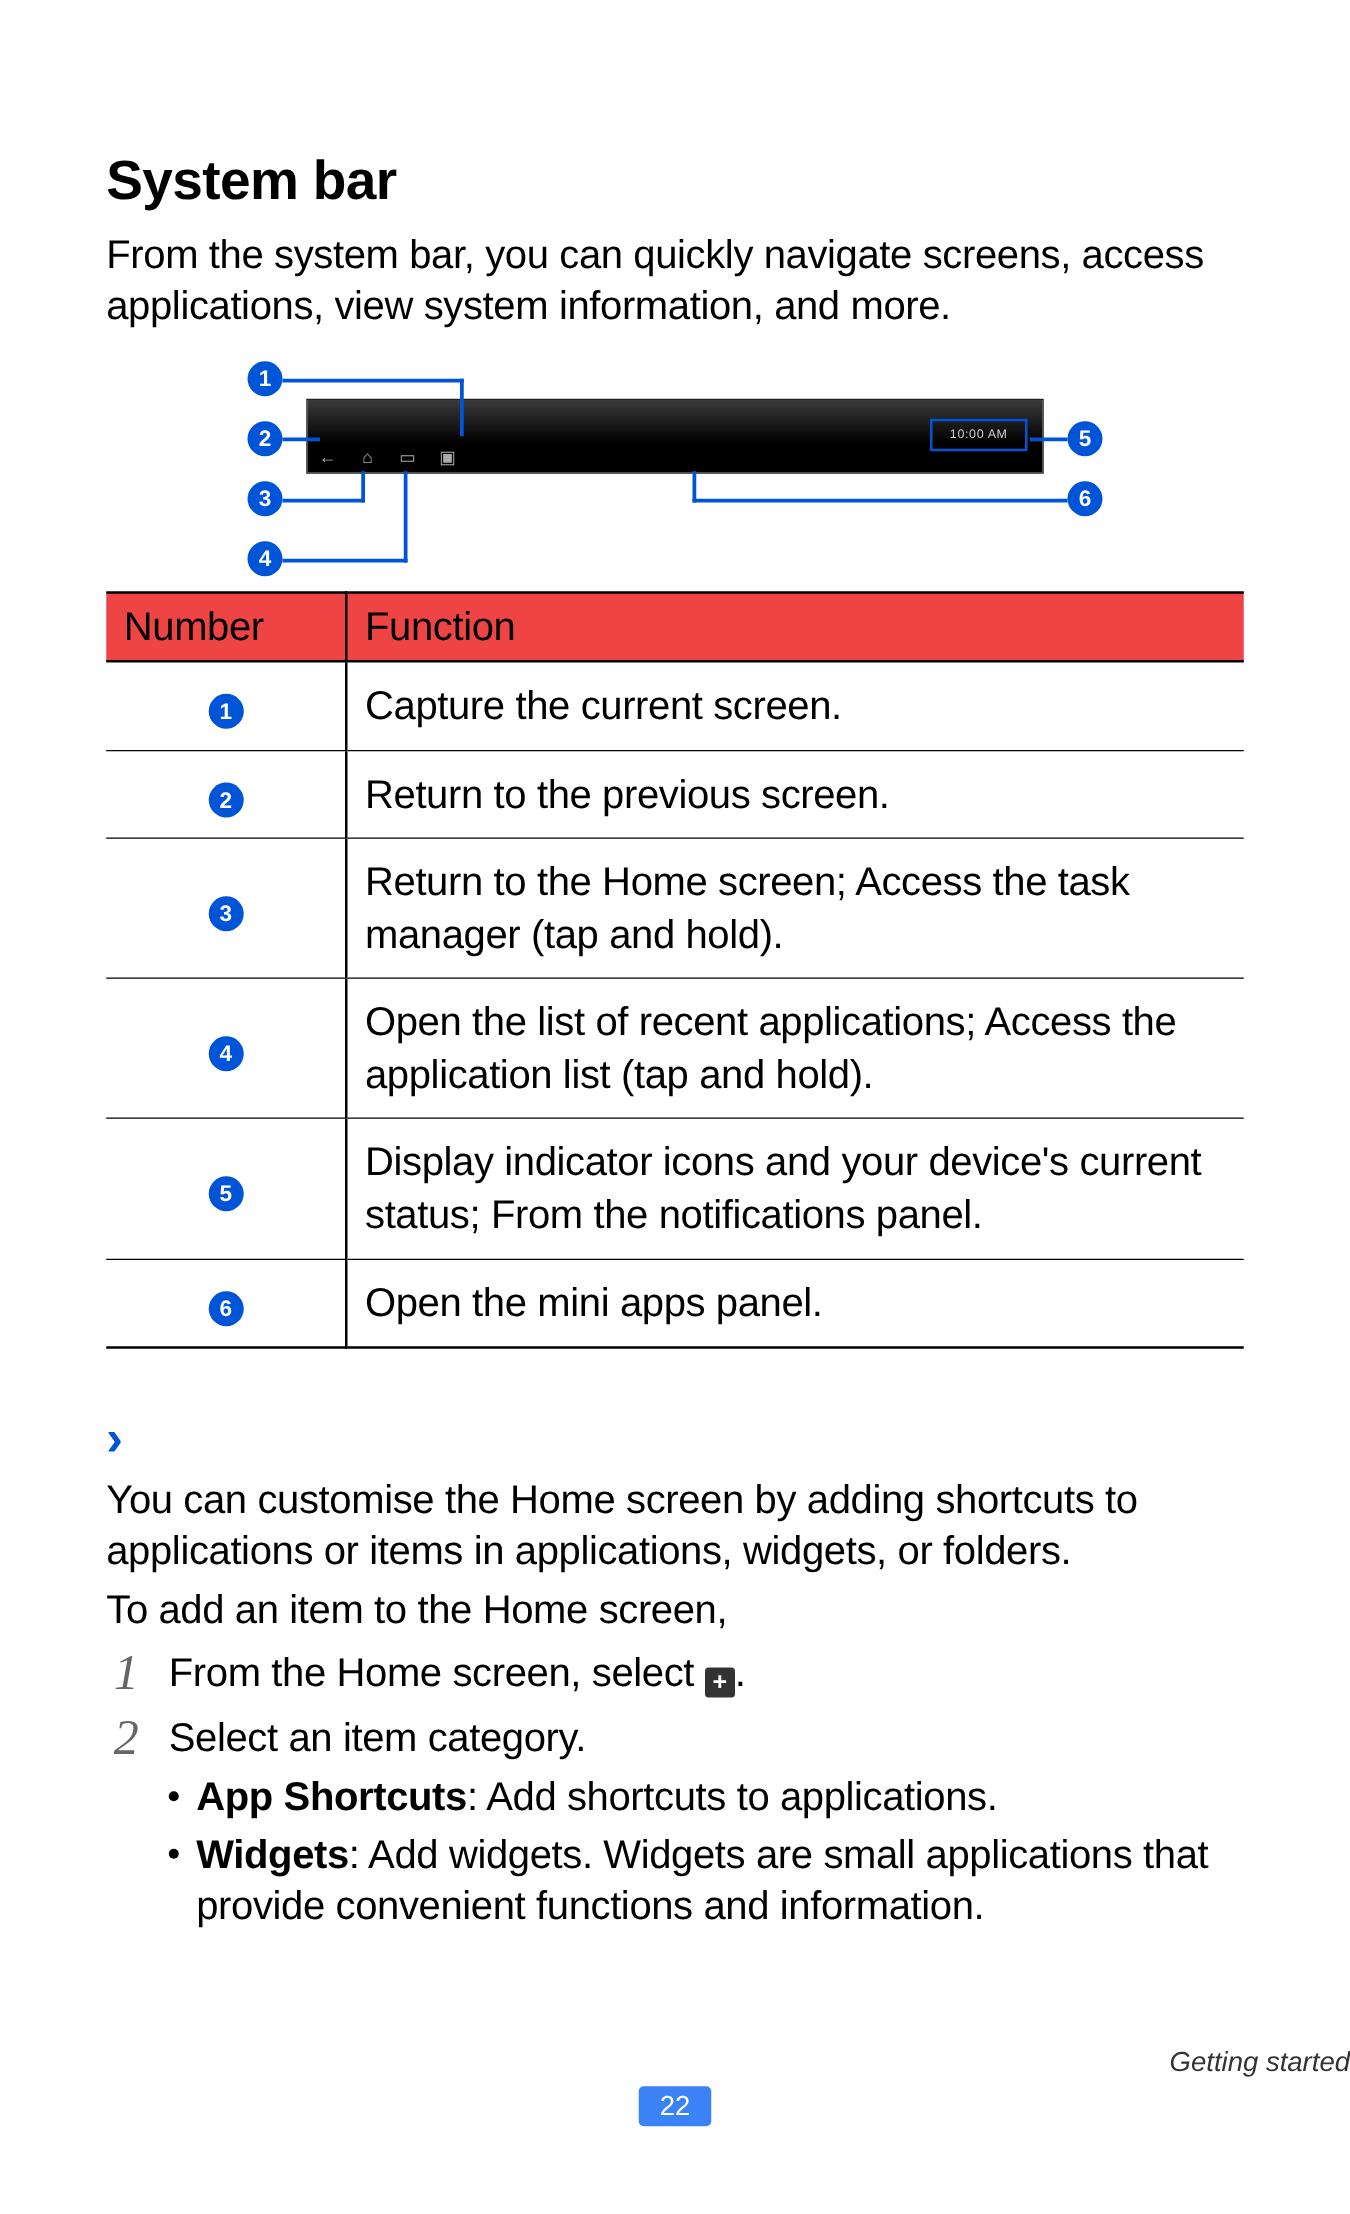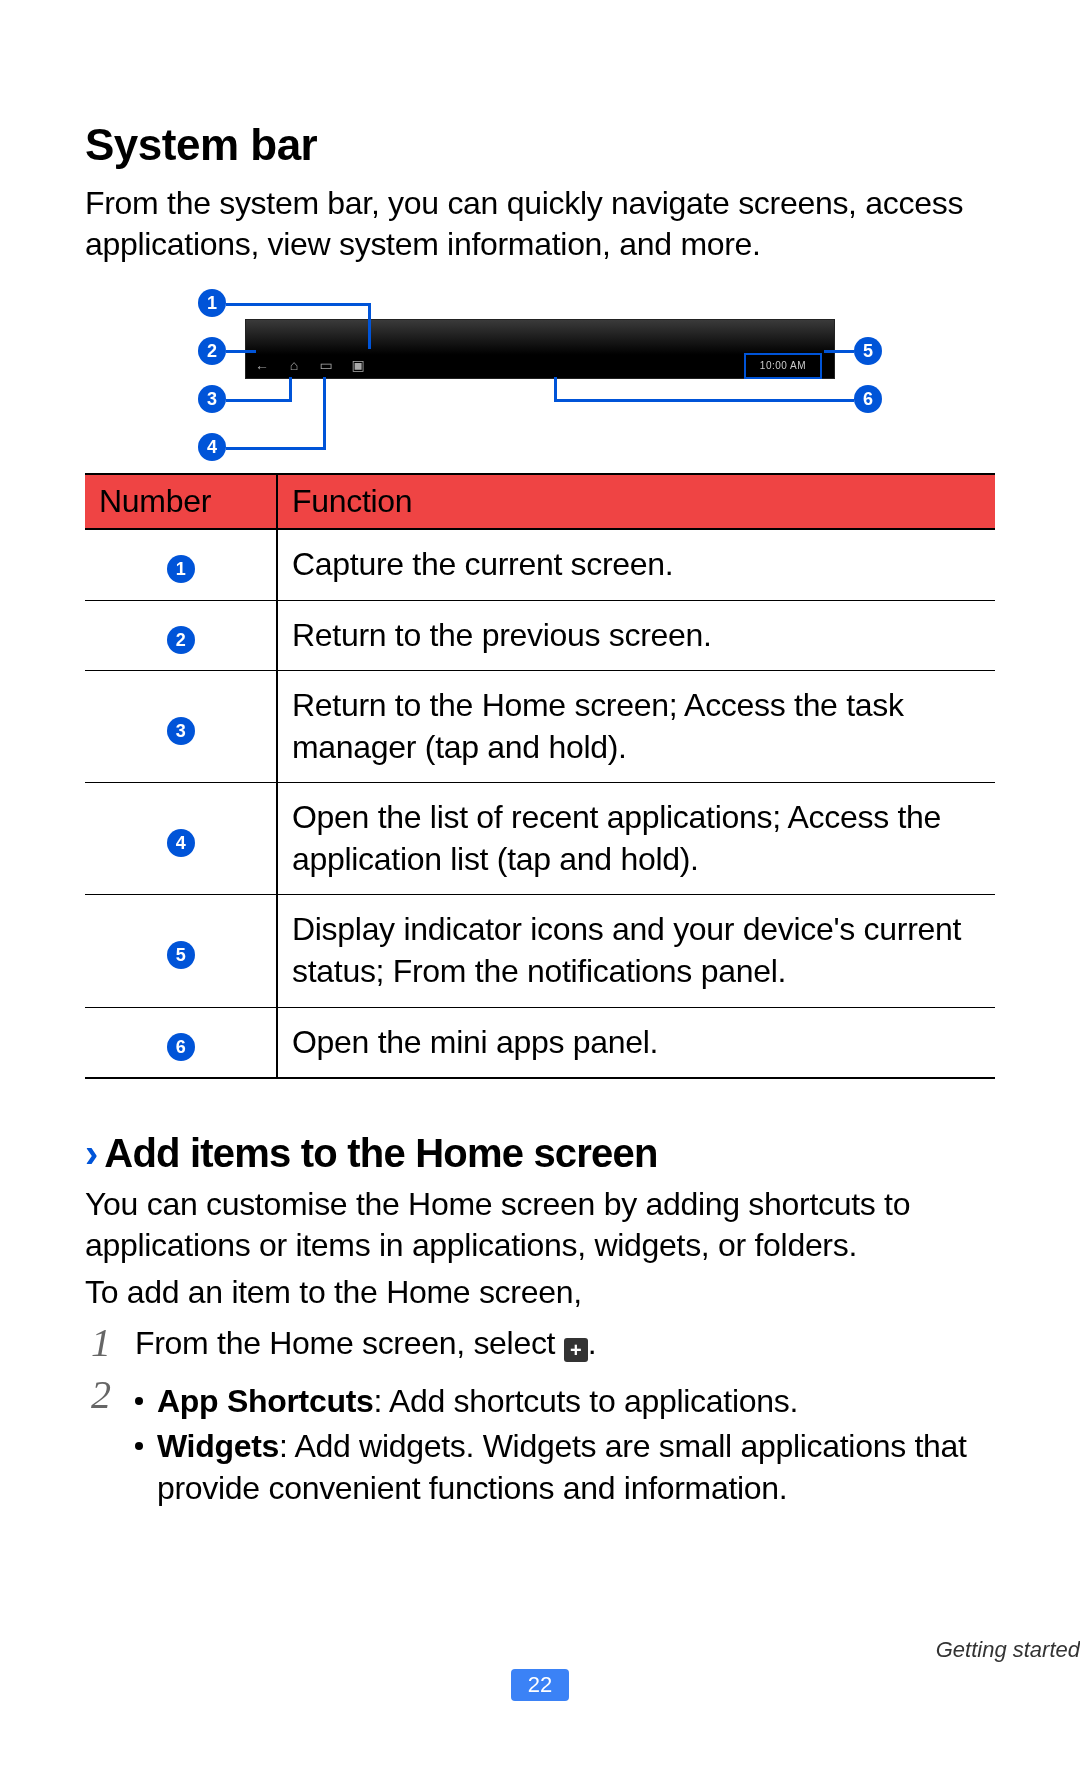--- a/index.html
+++ b/index.html
@@ -46,21 +46,21 @@
   display: flex;
   gap: 18px;
   color: #aaa;
   font-size: 14px;
   align-items: center;
 }
 .bar-icons-left span { width: 14px; text-align: center; }
 .time-box {
   position: absolute;
   right: 78px;
-  top: 62px;
+  top: 44px;
   height: 26px;
   width: 78px;
   border: 2px solid #0054d8;
   color: #ccc;
   font-size: 10px;
   display: flex;
   align-items: center;
   justify-content: center;
   letter-spacing: 0.5px;
 }
@@ -291,35 +291,35 @@
     </tr>
     <tr>
       <td><span class="num-circle">6</span></td>
       <td>Open the mini apps panel.</td>
     </tr>
   </tbody>
 </table>
 
 <div class="section-head">
   <span class="chevron">›</span>
-  <h2 class="heading2">Add items to the Home screen</h2>
 </div>
 <p class="bodytext">You can customise the Home screen by adding shortcuts to applications or items in applications, widgets, or folders.</p>
 <p class="bodytext" style="margin-top:6px;">To add an item to the Home screen,</p>
 
 <div class="steps">
   <div class="step">
     <div class="step-num">1</div>
     <div class="step-body">
       <span>From the Home screen, select </span><span class="plus-icon">+</span><span>.</span>
     </div>
   </div>
   <div class="step">
     <div class="step-num">2</div>
     <div class="step-body">
+      <span>Select an item category.</span>
       <div class="bullets">
         <div class="bullet">
           <span class="dot"></span>
           <div><span class="bold">App Shortcuts</span><span>: Add shortcuts to applications.</span></div>
         </div>
         <div class="bullet">
           <span class="dot"></span>
           <div><span class="bold">Widgets</span><span>: Add widgets. Widgets are small applications that provide convenient functions and information.</span></div>
         </div>
       </div>

